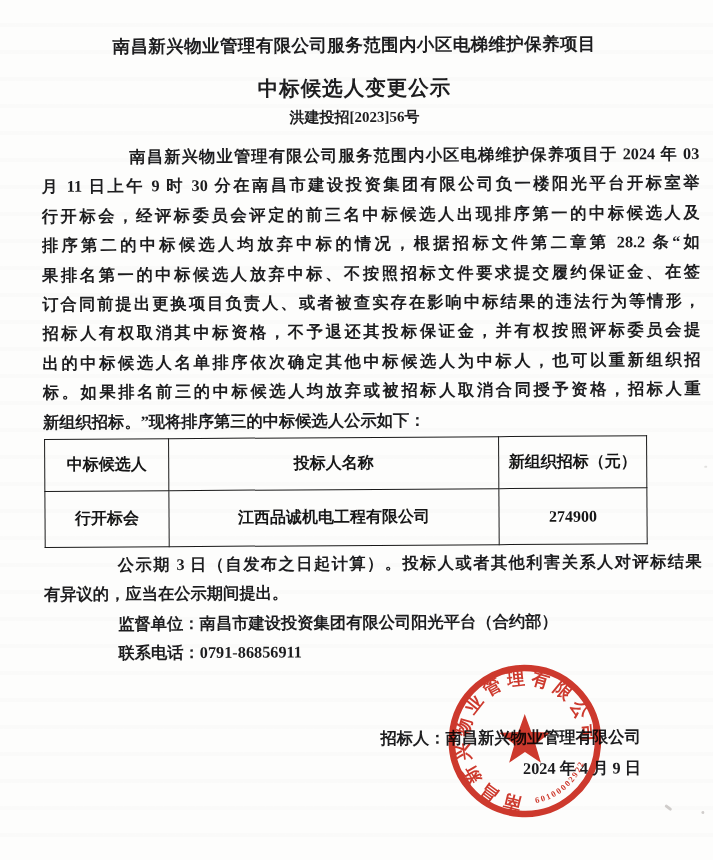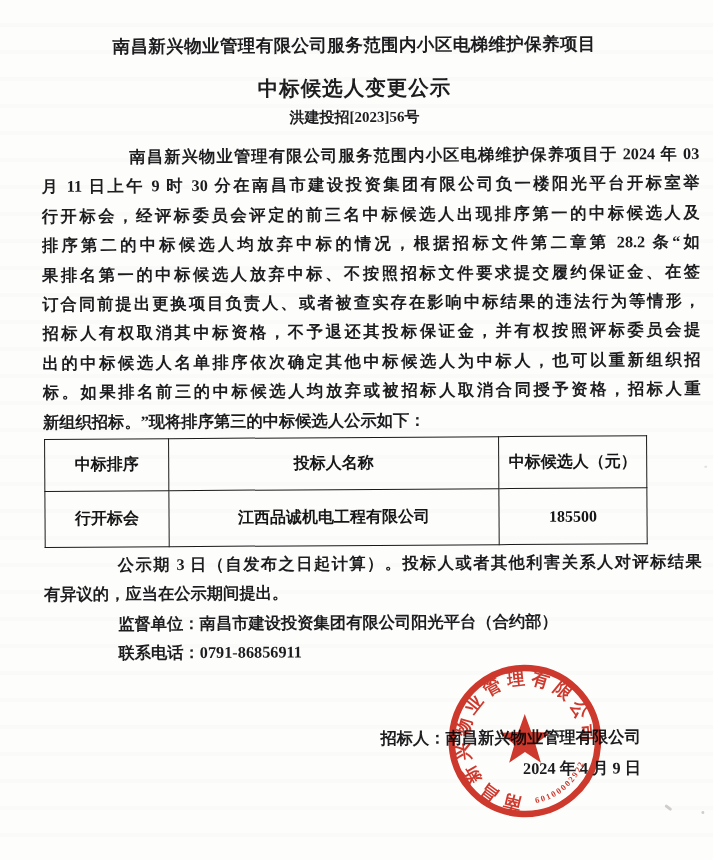--- a/index.html
+++ b/index.html
@@ -79,30 +79,30 @@
     </div>
 
     <table class="bid">
       <colgroup>
           <col style="width:124px">
           <col style="width:330px">
           <col style="width:148px">
         </colgroup>
       <thead>
         <tr>
-          <th>中标排序</th>
+          <th>中标候选人</th>
           <th>投标人名称</th>
-          <th>中标候选人（元）</th>
+          <th>新组织招标（元）</th>
         </tr>
       </thead>
       <tbody>
         <tr>
           <td>行开标会</td>
           <td>江西品诚机电工程有限公司</td>
-          <td>185500</td>
+          <td>274900</td>
         </tr>
       </tbody>
     </table>
 
     <div class="textblock" id="para2">
       <div class="bl fill ind2">公示期 3 日（自发布之日起计算）。投标人或者其他利害关系人对评标结果</div>
       <div class="bl">有异议的，应当在公示期间提出。</div>
       <div class="bl ind2">监督单位：南昌市建设投资集团有限公司阳光平台（合约部）</div>
       <div class="bl ind2">联系电话：0791-86856911</div>
     </div>

